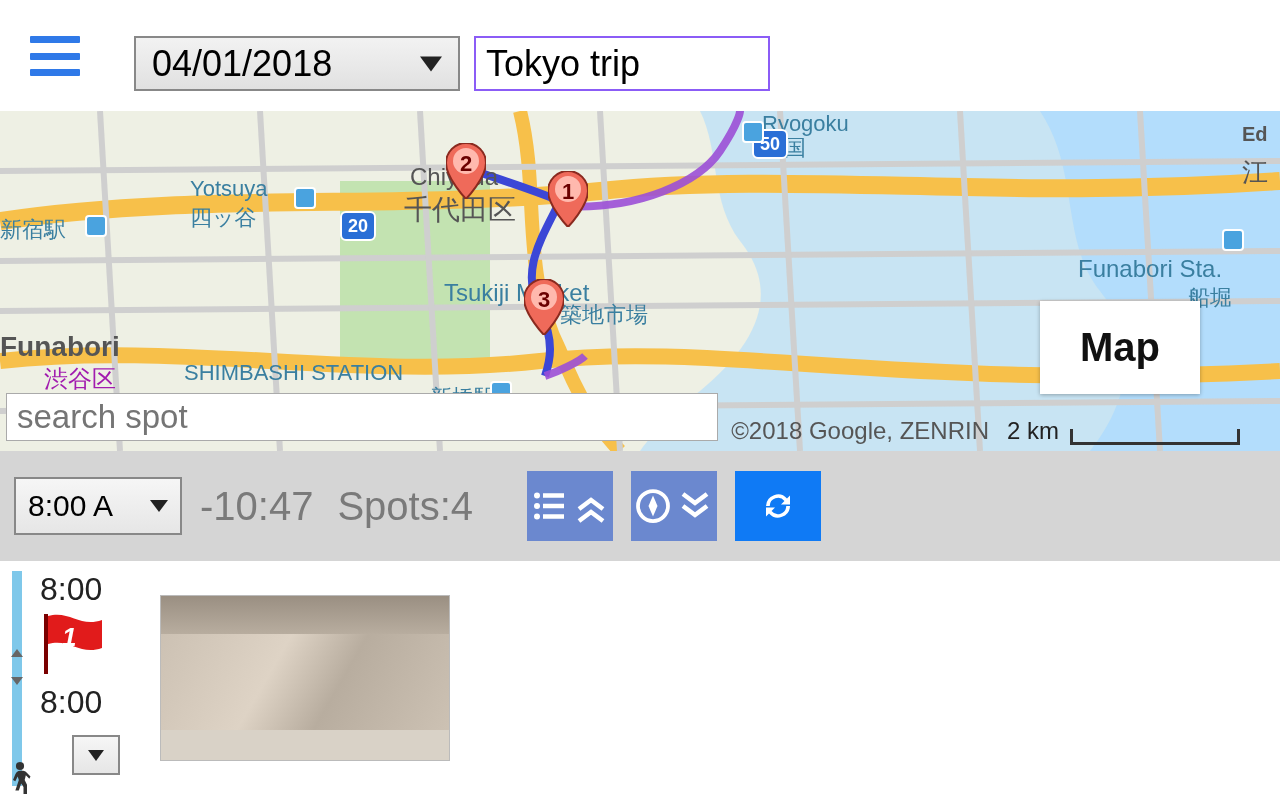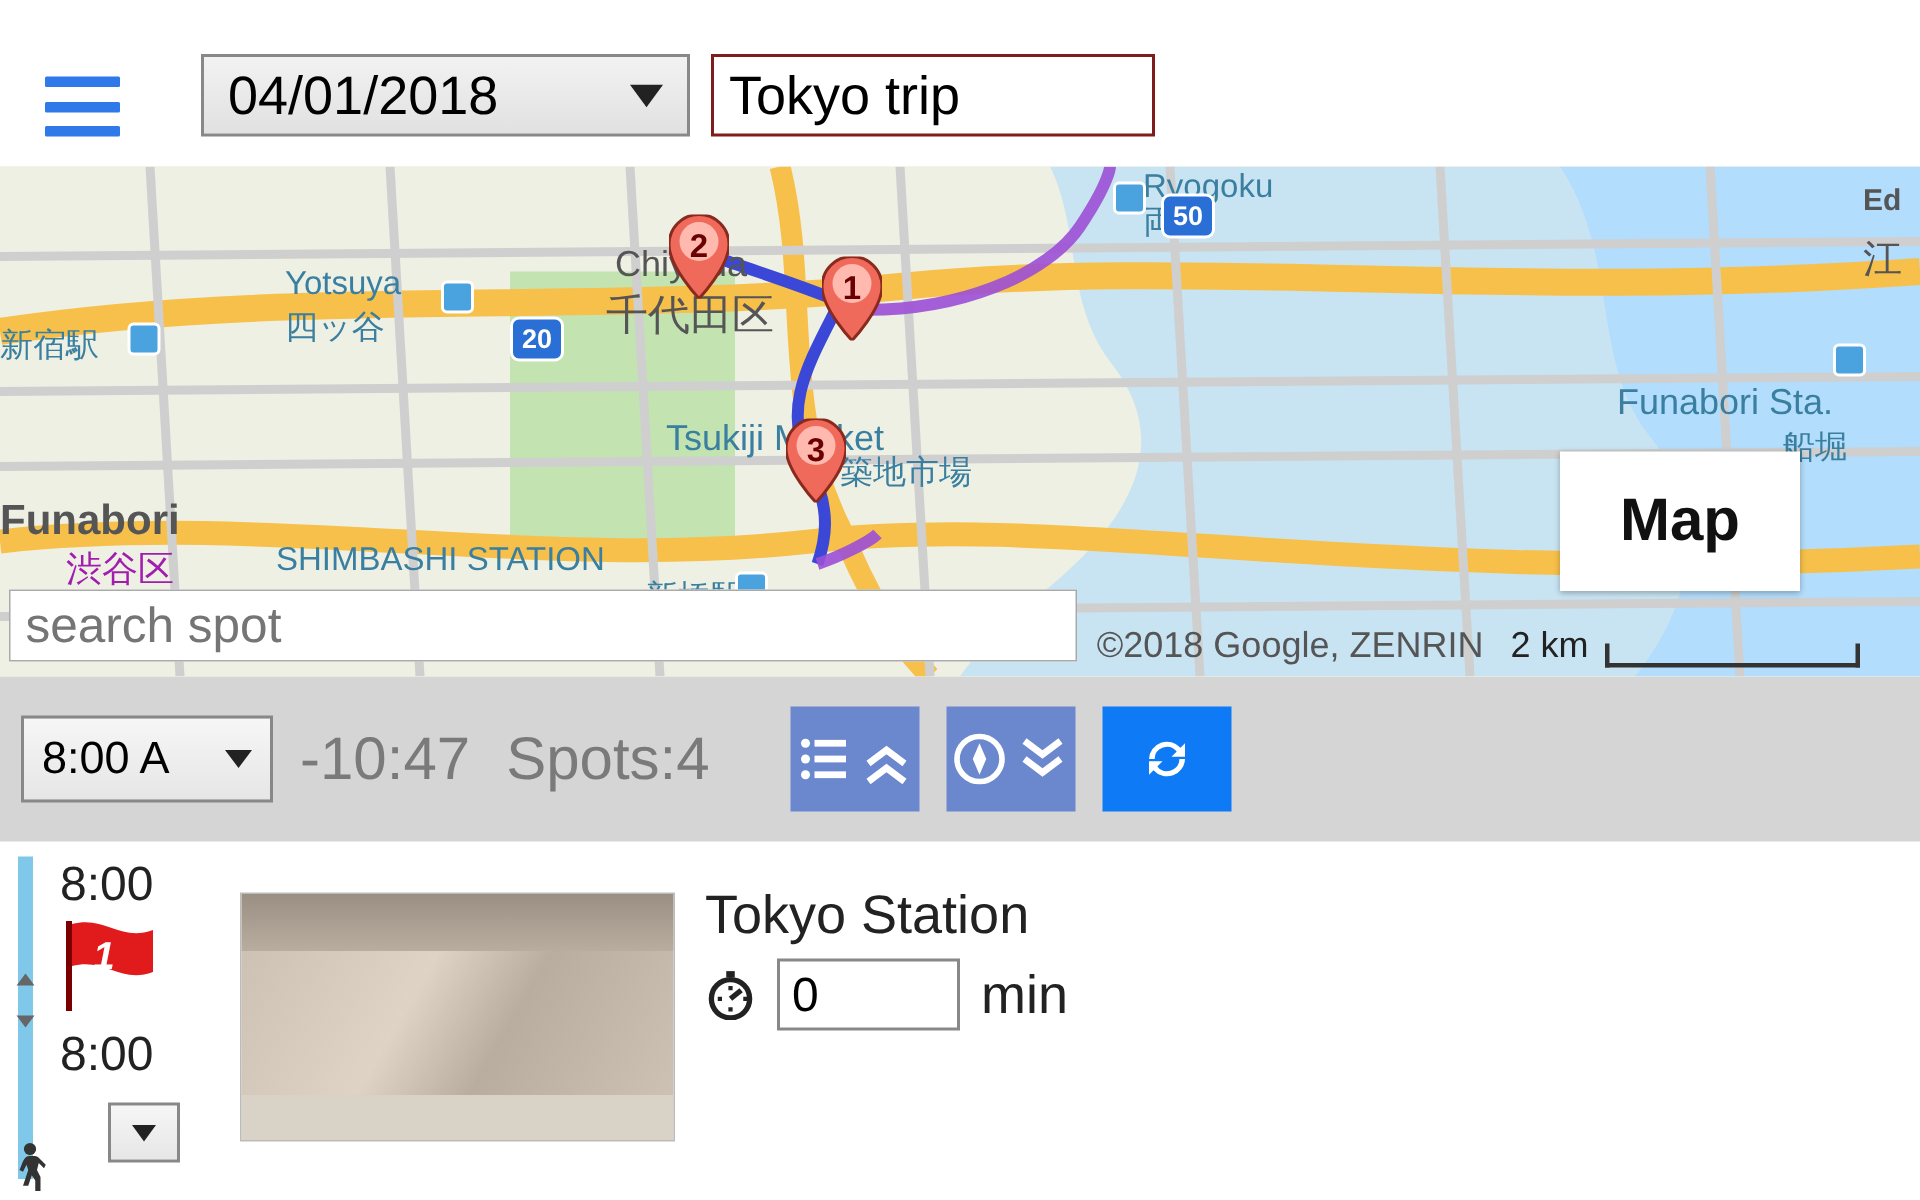--- a/index.html
+++ b/index.html
@@ -1,24 +1,24 @@
 <!DOCTYPE html>
 <html><head>
 <meta charset="utf-8">
 <style>
   * { box-sizing: border-box; margin: 0; padding: 0; }
   html, body { width: 1280px; height: 800px; overflow: hidden; font-family: Arial, Helvetica, sans-serif; background: #fff; }
 
   
-  .header { display: flex; align-items: flex-end; gap: 14px; padding: 36px 20px 20px 30px; background: #fff; }
+  .header { display: flex; align-items: flex-start; gap: 14px; padding: 36px 20px 20px 30px; background: #fff; }
   .hamburger { width: 50px; height: 40px; display: flex; flex-direction: column; justify-content: space-between; cursor: pointer; }
   .hamburger div { height: 7px; background: #2f79e8; border-radius: 1px; }
   .date-select { position: relative; width: 326px; height: 55px; border: 2px solid #888; background: linear-gradient(#f2f2f2,#e1e1e1); display: flex; align-items: center; padding: 0 16px; font-size: 36px; margin-left: 40px; cursor: pointer; }
   .date-select .caret { position: absolute; right: 16px; top: 50%; transform: translateY(-50%); width: 0; height: 0; border-left: 11px solid transparent; border-right: 11px solid transparent; border-top: 15px solid #222; }
-  .trip-name { width: 296px; height: 55px; border: 2px solid #7f1d1d; font-size: 36px; padding: 0 10px; background: #fff; }
+  .trip-name { width: 296px; height: 55px; border: 2px solid #8b5cf6; font-size: 36px; padding: 0 10px; background: #fff; }
 
   
   .map { position: relative; width: 1280px; height: 340px; background: #e8ecdc; overflow: hidden; }
   .map-bg { position: absolute; inset: 0; }
   .map-type { position: absolute; right: 80px; top: 190px; display: flex; background: #fff; box-shadow: 0 1px 4px rgba(0,0,0,.3); }
   .map-type div { padding: 24px 40px; font-size: 40px; color: #444; cursor: pointer; }
   .map-type div.active { font-weight: 700; color: #111; }
   .map-credit { position: absolute; right: 40px; bottom: 6px; font-size: 24px; color: #555; display: flex; align-items: center; gap: 18px; }
   .scale { display: flex; align-items: flex-end; gap: 11px; font-size: 24px; color: #222; }
   .scale-bar { width: 170px; height: 16px; border: 3px solid #333; border-top: none; }
@@ -124,21 +124,21 @@
   <div style="position:absolute;left:190px;top:92px;font-size:22px;color:#3a7fa0;">四ッ谷</div>
   <div style="position:absolute;left:0px;top:104px;font-size:22px;color:#3a7fa0;">新宿駅</div>
   <div style="position:absolute;left:762px;top:0px;font-size:22px;color:#3a7fa0;">Ryogoku</div>
   <div style="position:absolute;left:762px;top:22px;font-size:22px;color:#3a7fa0;">両国</div>
   <div style="position:absolute;left:1078px;top:144px;font-size:24px;color:#3a7fa0;">Funabori Sta.</div>
   <div style="position:absolute;left:1188px;top:172px;font-size:22px;color:#3a7fa0;">船堀</div>
   <div style="position:absolute;left:1242px;top:12px;font-size:20px;font-weight:bold;color:#555;">Ed</div>
   <div style="position:absolute;left:1242px;top:44px;font-size:26px;color:#555;">江</div>
 
   <div style="position:absolute;left:340px;top:100px;width:36px;height:30px;background:#2a6fd6;border-radius:6px;color:#fff;font-size:18px;font-weight:bold;display:flex;align-items:center;justify-content:center;border:2px solid #fff;">20</div>
-  <div style="position:absolute;left:774px;top:18px;width:36px;height:30px;background:#2a6fd6;border-radius:6px;color:#fff;font-size:18px;font-weight:bold;display:flex;align-items:center;justify-content:center;border:2px solid #fff;">50</div>
+  <div style="position:absolute;left:752px;top:18px;width:36px;height:30px;background:#2a6fd6;border-radius:6px;color:#fff;font-size:18px;font-weight:bold;display:flex;align-items:center;justify-content:center;border:2px solid #fff;">50</div>
 
   <div style="position:absolute;left:85px;top:104px;width:22px;height:22px;background:#4aa3df;border-radius:4px;border:2px solid #fff;"></div>
   <div style="position:absolute;left:294px;top:76px;width:22px;height:22px;background:#4aa3df;border-radius:4px;border:2px solid #fff;"></div>
   <div style="position:absolute;left:490px;top:270px;width:22px;height:22px;background:#4aa3df;border-radius:4px;border:2px solid #fff;"></div>
   <div style="position:absolute;left:742px;top:10px;width:22px;height:22px;background:#4aa3df;border-radius:4px;border:2px solid #fff;"></div>
   <div style="position:absolute;left:1222px;top:118px;width:22px;height:22px;background:#4aa3df;border-radius:4px;border:2px solid #fff;"></div>
 
   <div class="pin" style="left:548px;top:60px;">
     <svg viewBox="0 0 40 56">
         <path d="M20 0C9 0 0 9 0 20c0 15 20 36 20 36s20-21 20-36C40 9 31 0 20 0z" fill="#ef6a5a" stroke="#8a2a1f" stroke-width="2"></path>
@@ -241,26 +241,13 @@
       <div class="flag-num">1</div>
     </div>
     <div class="t">8:00</div>
     <div class="walk-row">
       <div class="mode-select">
           <span class="caret"></span>
         </div>
     </div>
   </div>
   <div class="thumb"></div>
-  <div class="spot-info">
-    <div class="spot-title">Tokyo Station</div>
-    <div class="dur-row">
-      <svg class="stopwatch" viewBox="0 0 24 24">
-        <circle cx="12" cy="14" r="9" fill="none" stroke="#222" stroke-width="2.5"></circle>
-          <rect x="10" y="1" width="4" height="3" fill="#222"></rect>
-          <path d="M12 14l5-4" stroke="#222" stroke-width="2.5"></path>
-          <path d="M12 8v2M12 20v-2M6 14h2M18 14h2" stroke="#222" stroke-width="2"></path>
-      </svg>
-      <input class="dur-input" value="0" style="">
-      <span class="dur-unit">min</span>
-    </div>
-  </div>
 </div>
 
 </body></html>

